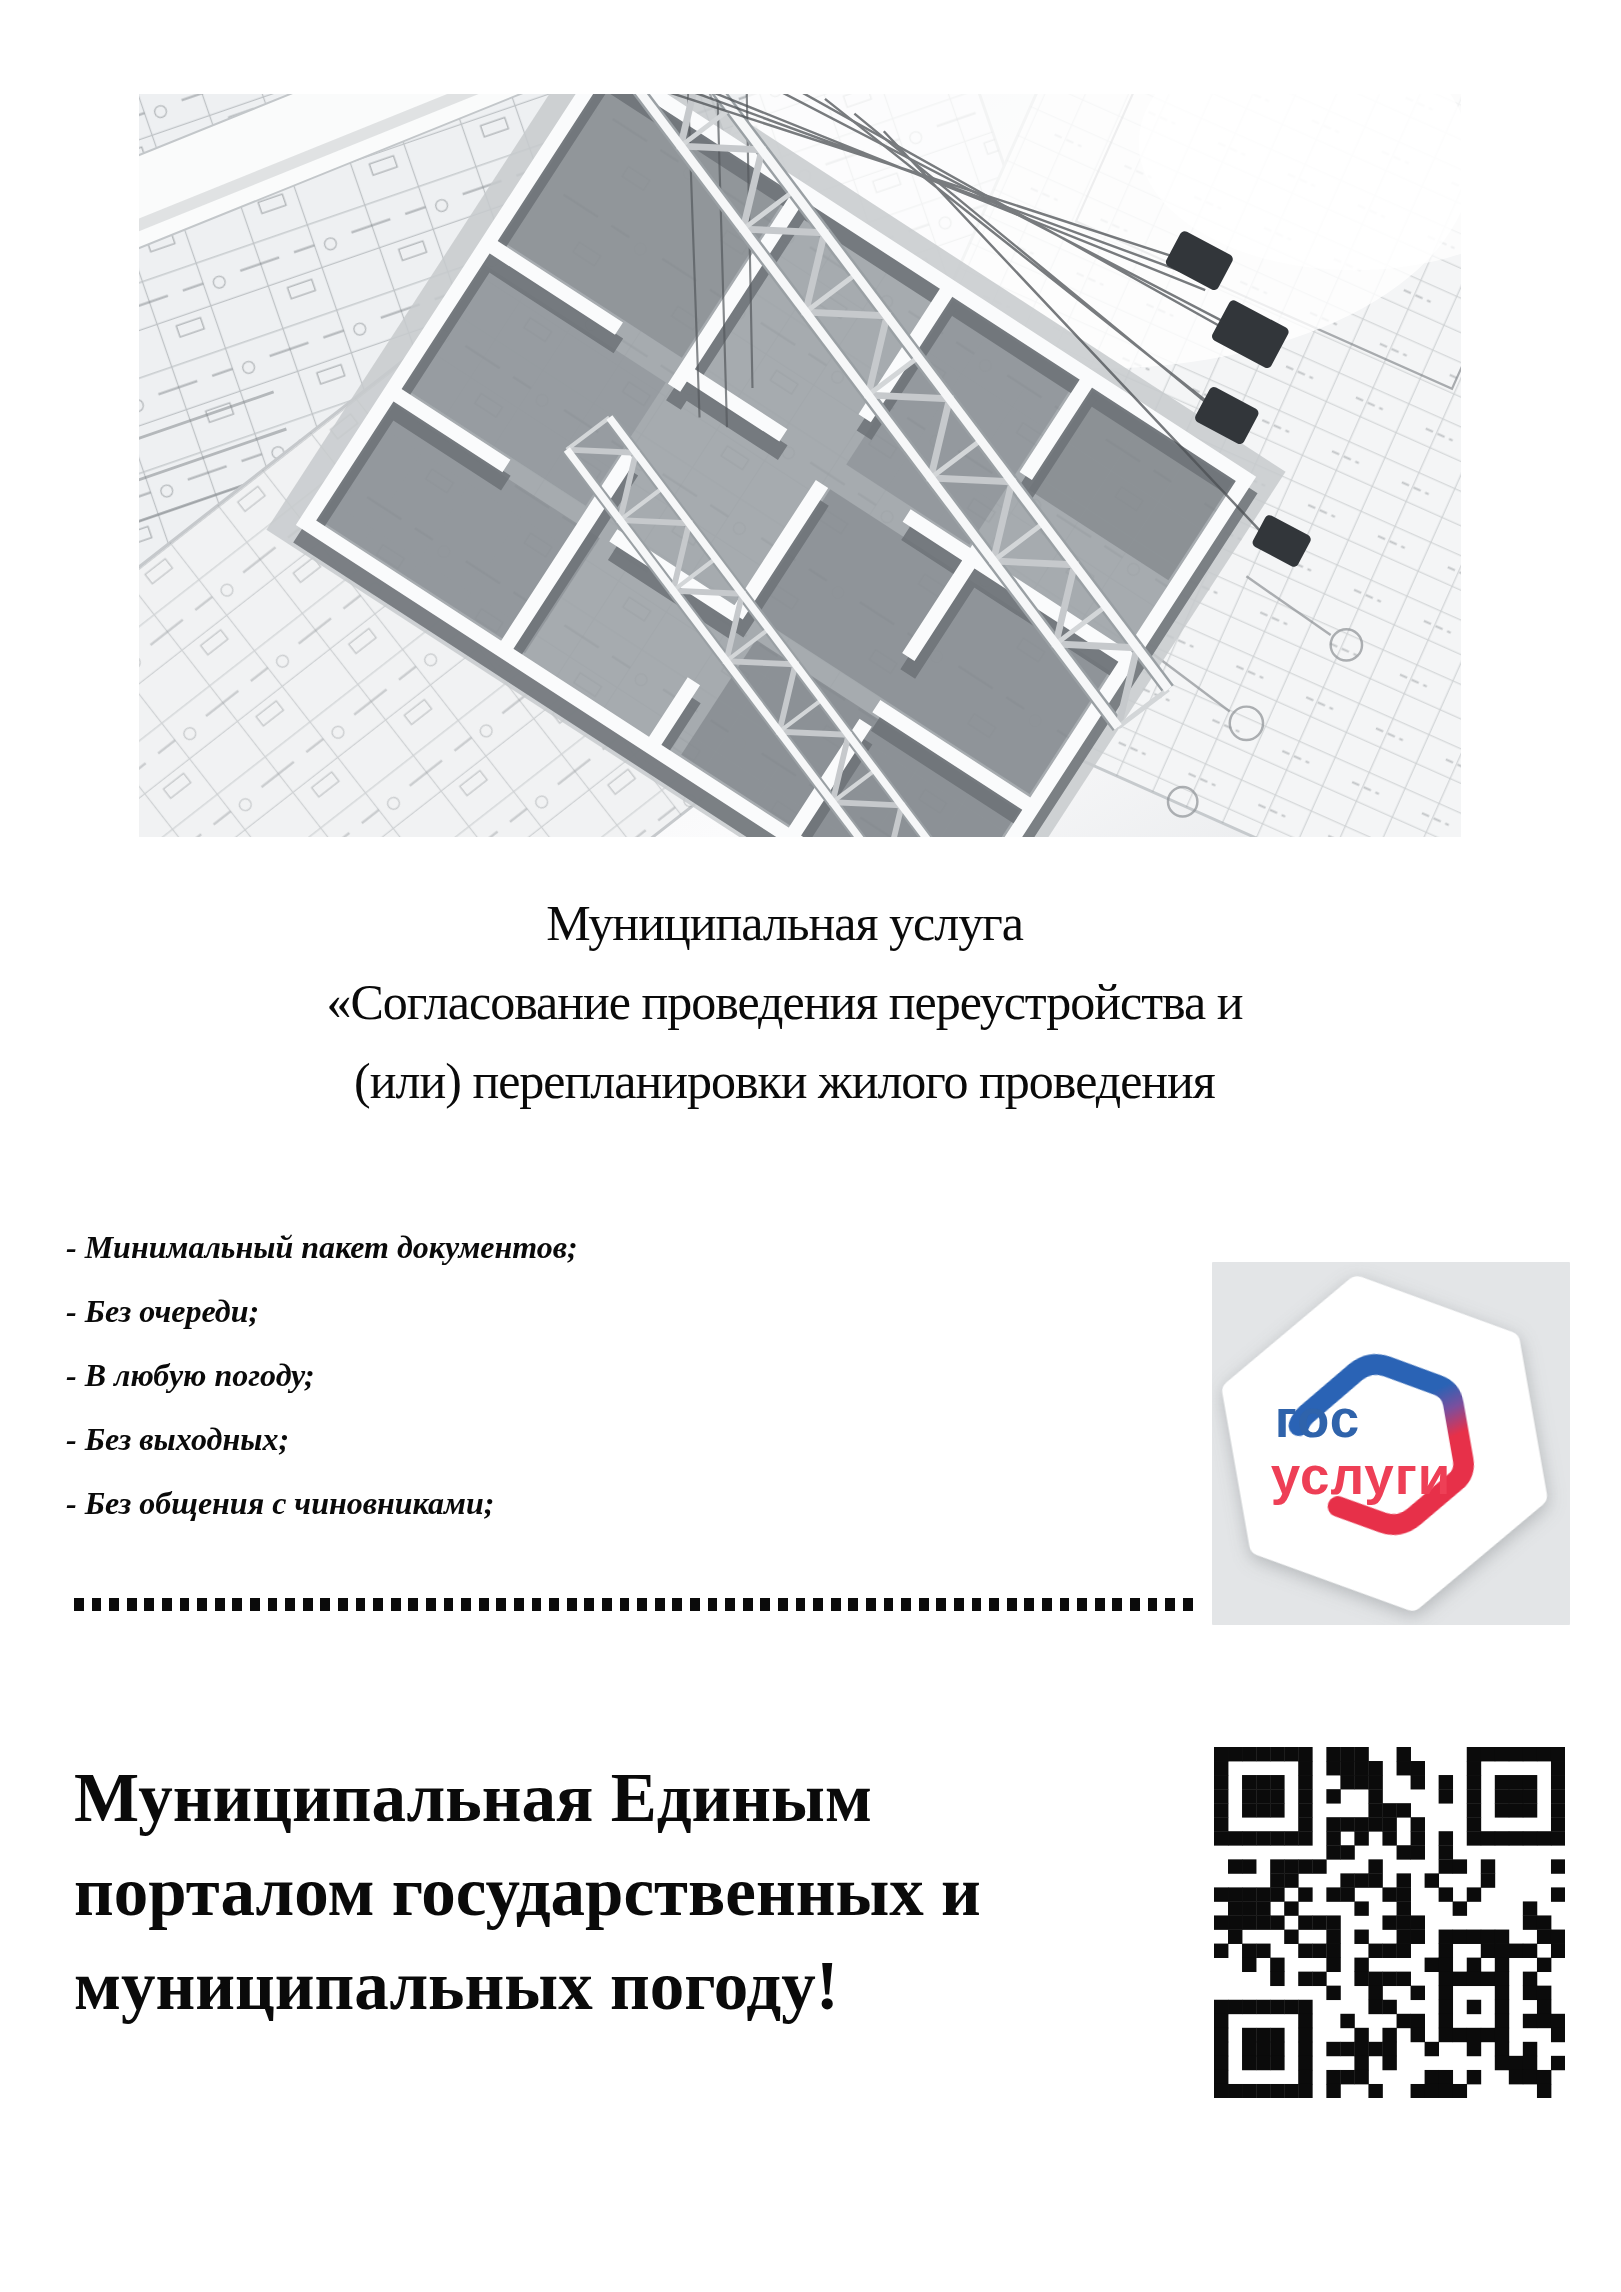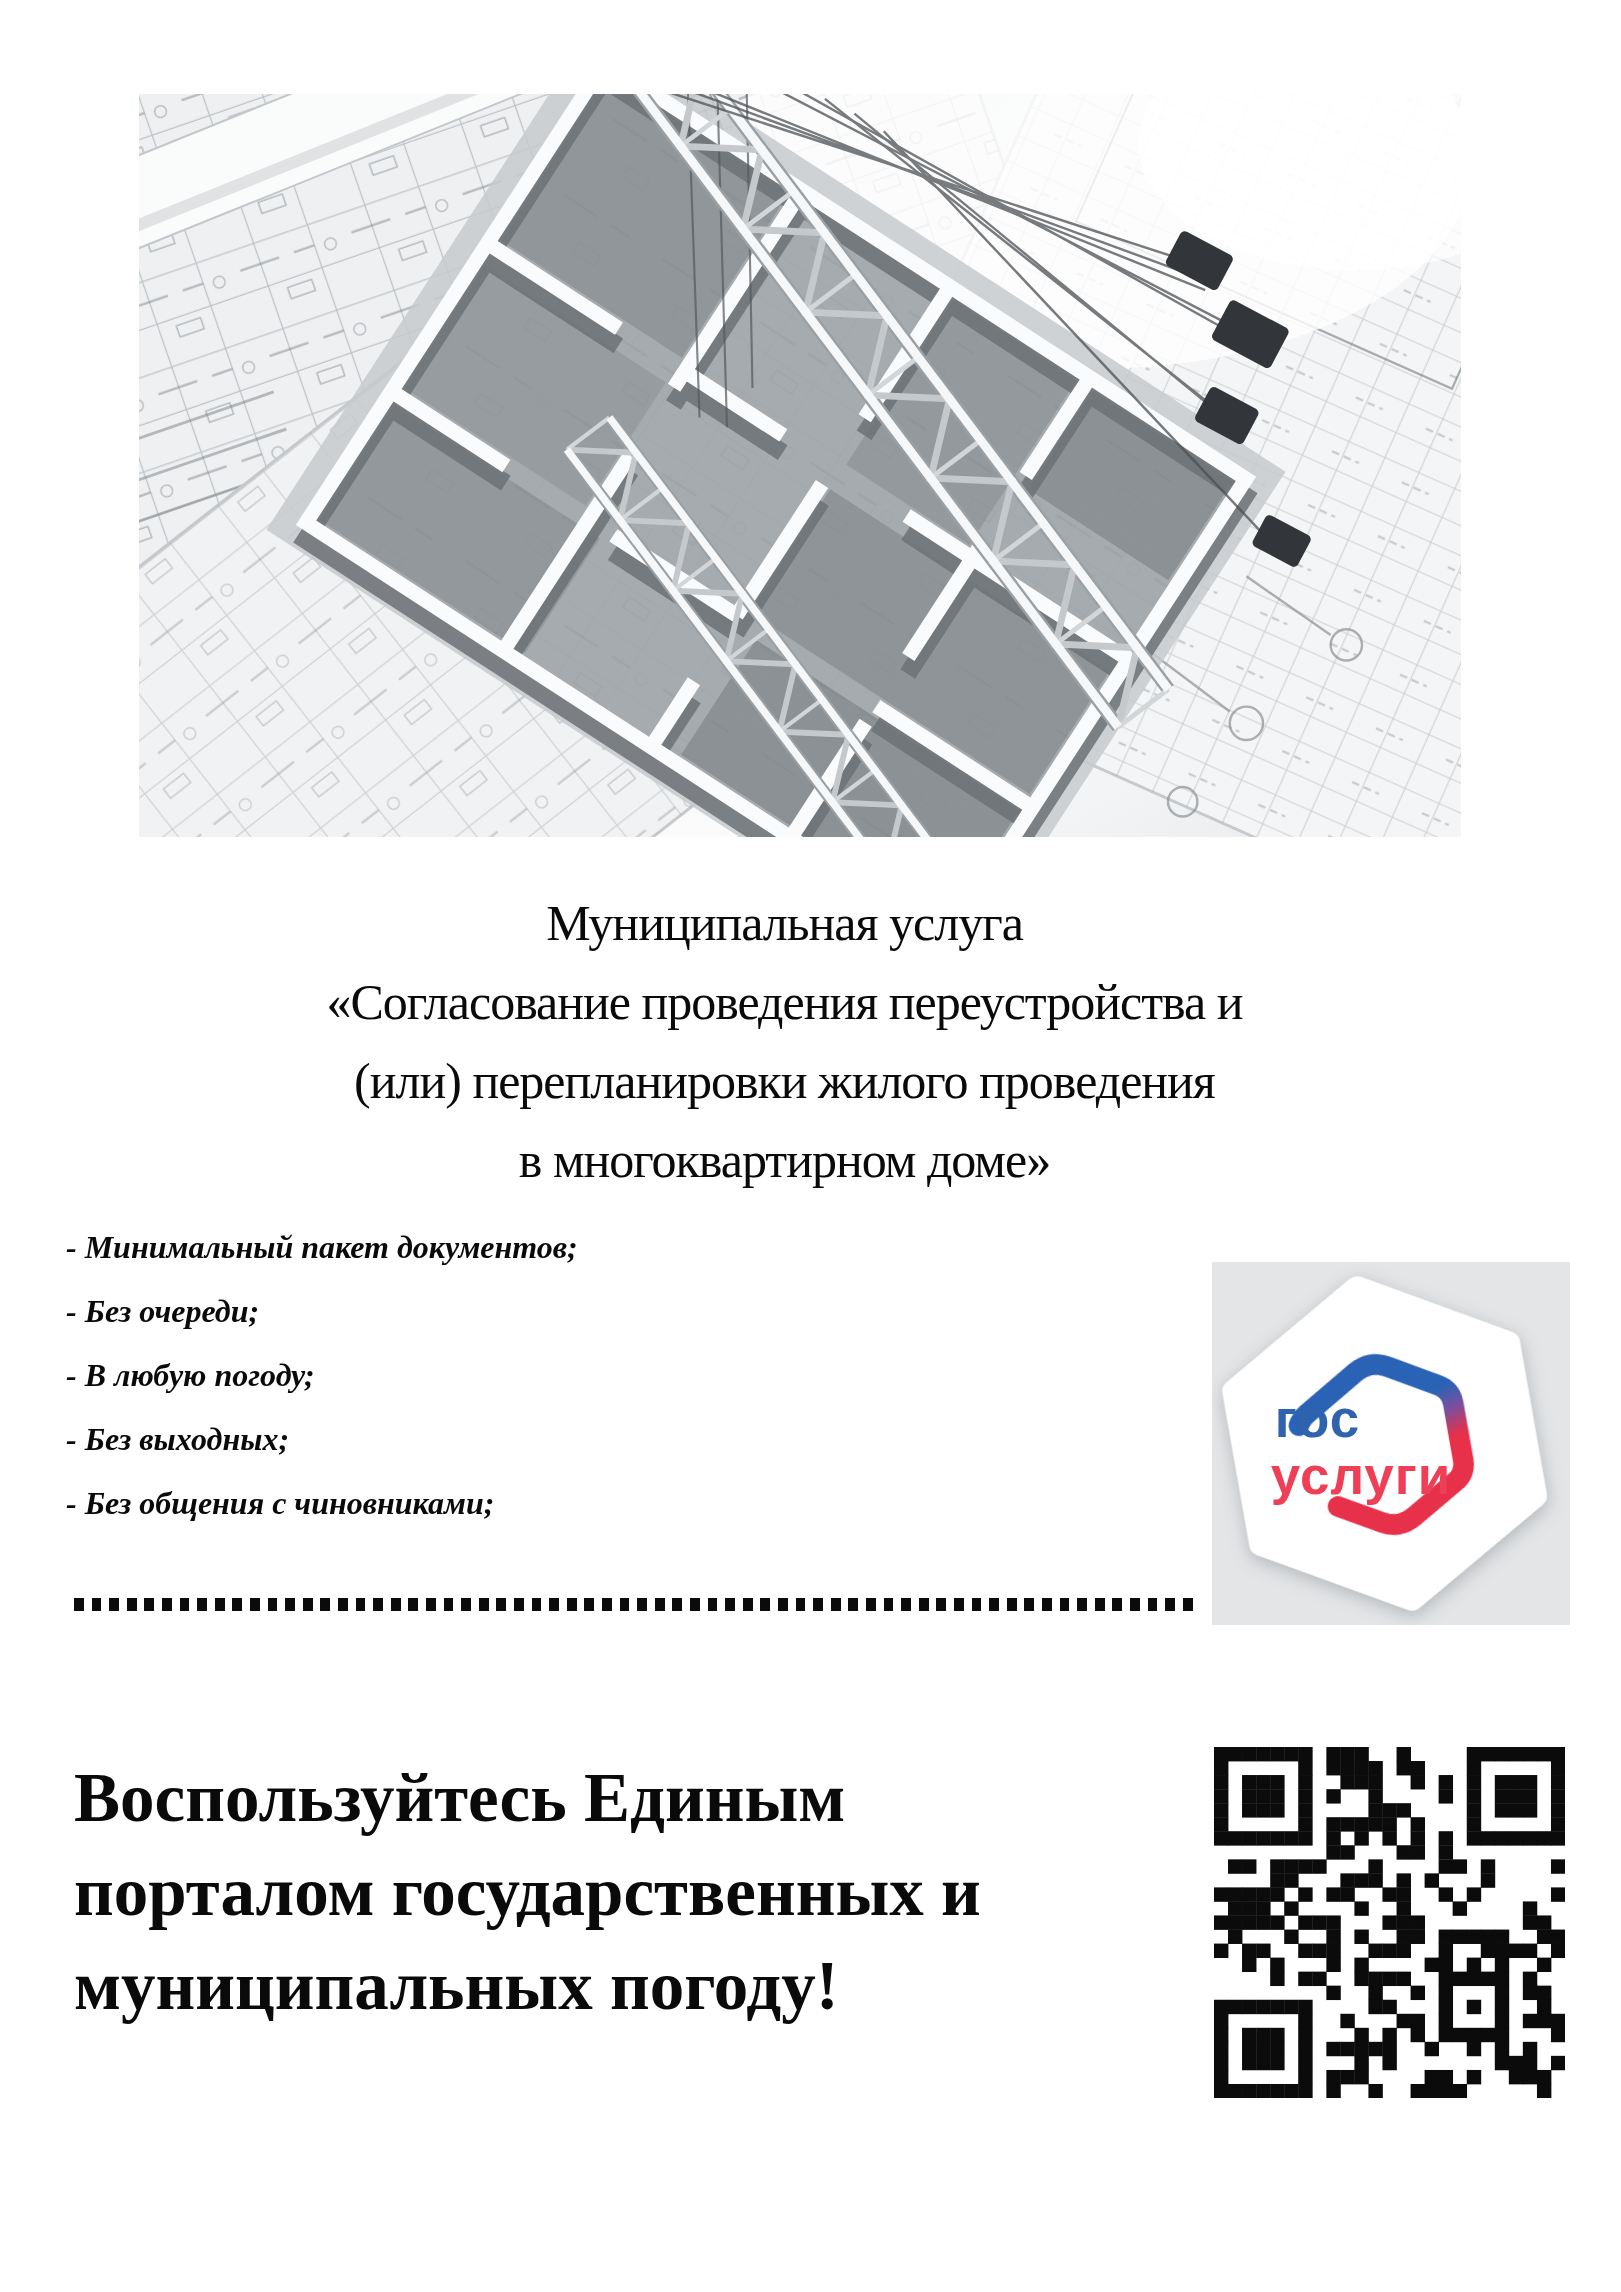--- a/index.html
+++ b/index.html
@@ -150,21 +150,20 @@
         <rect x="1082" y="308" width="56" height="40" rx="5" transform="rotate(28 1110 328)"></rect>
         <rect x="1140" y="438" width="52" height="36" rx="5" transform="rotate(28 1166 456)"></rect>
       </g>
     </svg>
   </div>
 
   <div class="title-block">
     <div>Муниципальная услуга</div>
     <div>«Согласование проведения переустройства и</div>
     <div>(или) перепланировки жилого проведения</div>
-    <div>в многоквартирном доме»</div>
   </div>
 
   <div class="features">
     <div>- Минимальный пакет документов;</div>
     <div>- Без очереди;</div>
     <div>- В любую погоду;</div>
     <div>- Без выходных;</div>
     <div>- Без общения с чиновниками;</div>
   </div>
 
@@ -184,21 +183,21 @@
       <g transform="rotate(-10 176 185)" style="filter:drop-shadow(0 5px 9px rgba(70,75,80,0.30))">
         <path d="M176,24 L318,106 L318,264 L176,346 L34,264 L34,106 Z" fill="#ffffff" stroke="#ffffff" stroke-width="24" stroke-linejoin="round"></path>
         <path d="M93,152 Q96,146 104,141 L160,108 Q176,99 192,108 L240,136 Q252,143 252,157 L252,215 Q252,229 240,236 L192,264 Q176,273 160,264 L118,240" fill="none" stroke="url(#ringGrad)" stroke-width="21" stroke-linecap="round"></path>
       </g>
       <text class="gos-text" x="64" y="178" fill="#2f63ab">гос</text>
       <text class="gos-text" x="60" y="236" fill="#ee3f56">услуги</text>
     </svg>
   </div>
 
   <div class="cta-block">
-    <div>Воспользуйтесь Единым</div>
+    <div>Муниципальная Единым</div>
     <div>порталом государственных и</div>
     <div>муниципальных погоду!</div>
   </div>
 
   <svg id="qr-svg" class="qr" viewBox="0 0 358 358">
       <rect x="0.0" y="0.0" width="14.7" height="14.7"></rect>
       <rect x="14.3" y="0.0" width="14.7" height="14.7"></rect>
       <rect x="28.6" y="0.0" width="14.7" height="14.7"></rect>
       <rect x="43.0" y="0.0" width="14.7" height="14.7"></rect>
       <rect x="57.3" y="0.0" width="14.7" height="14.7"></rect>

